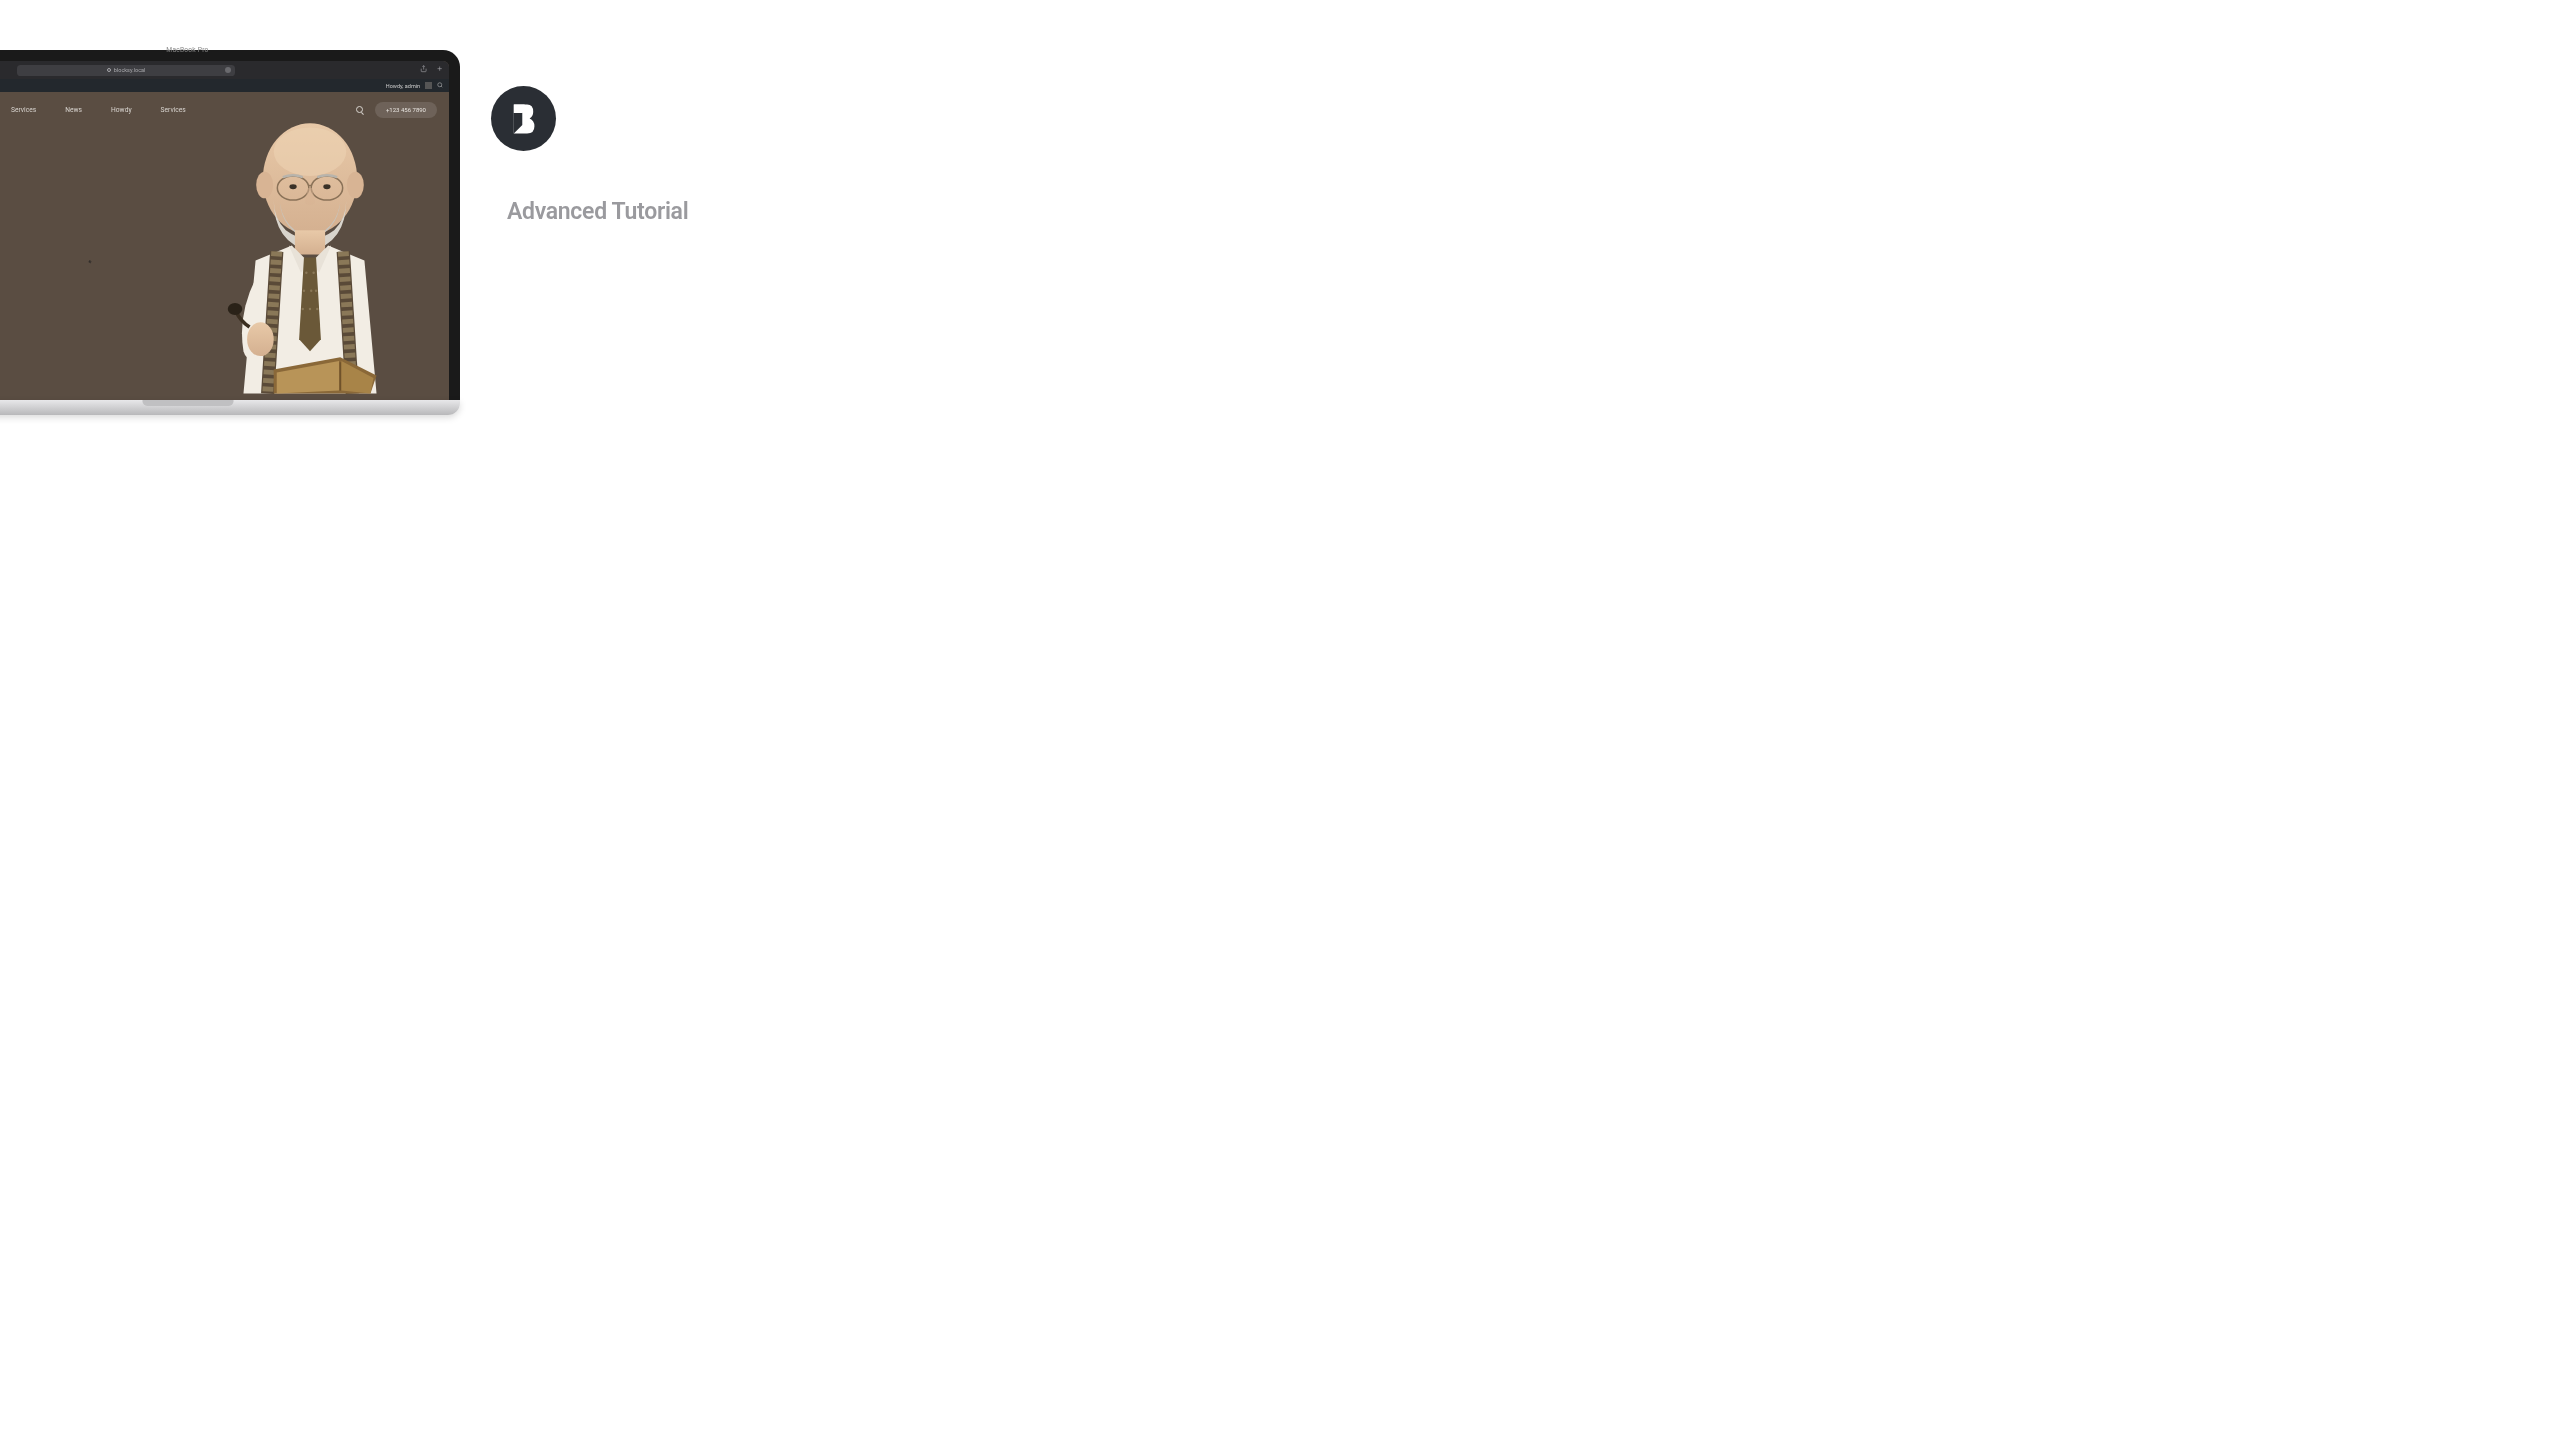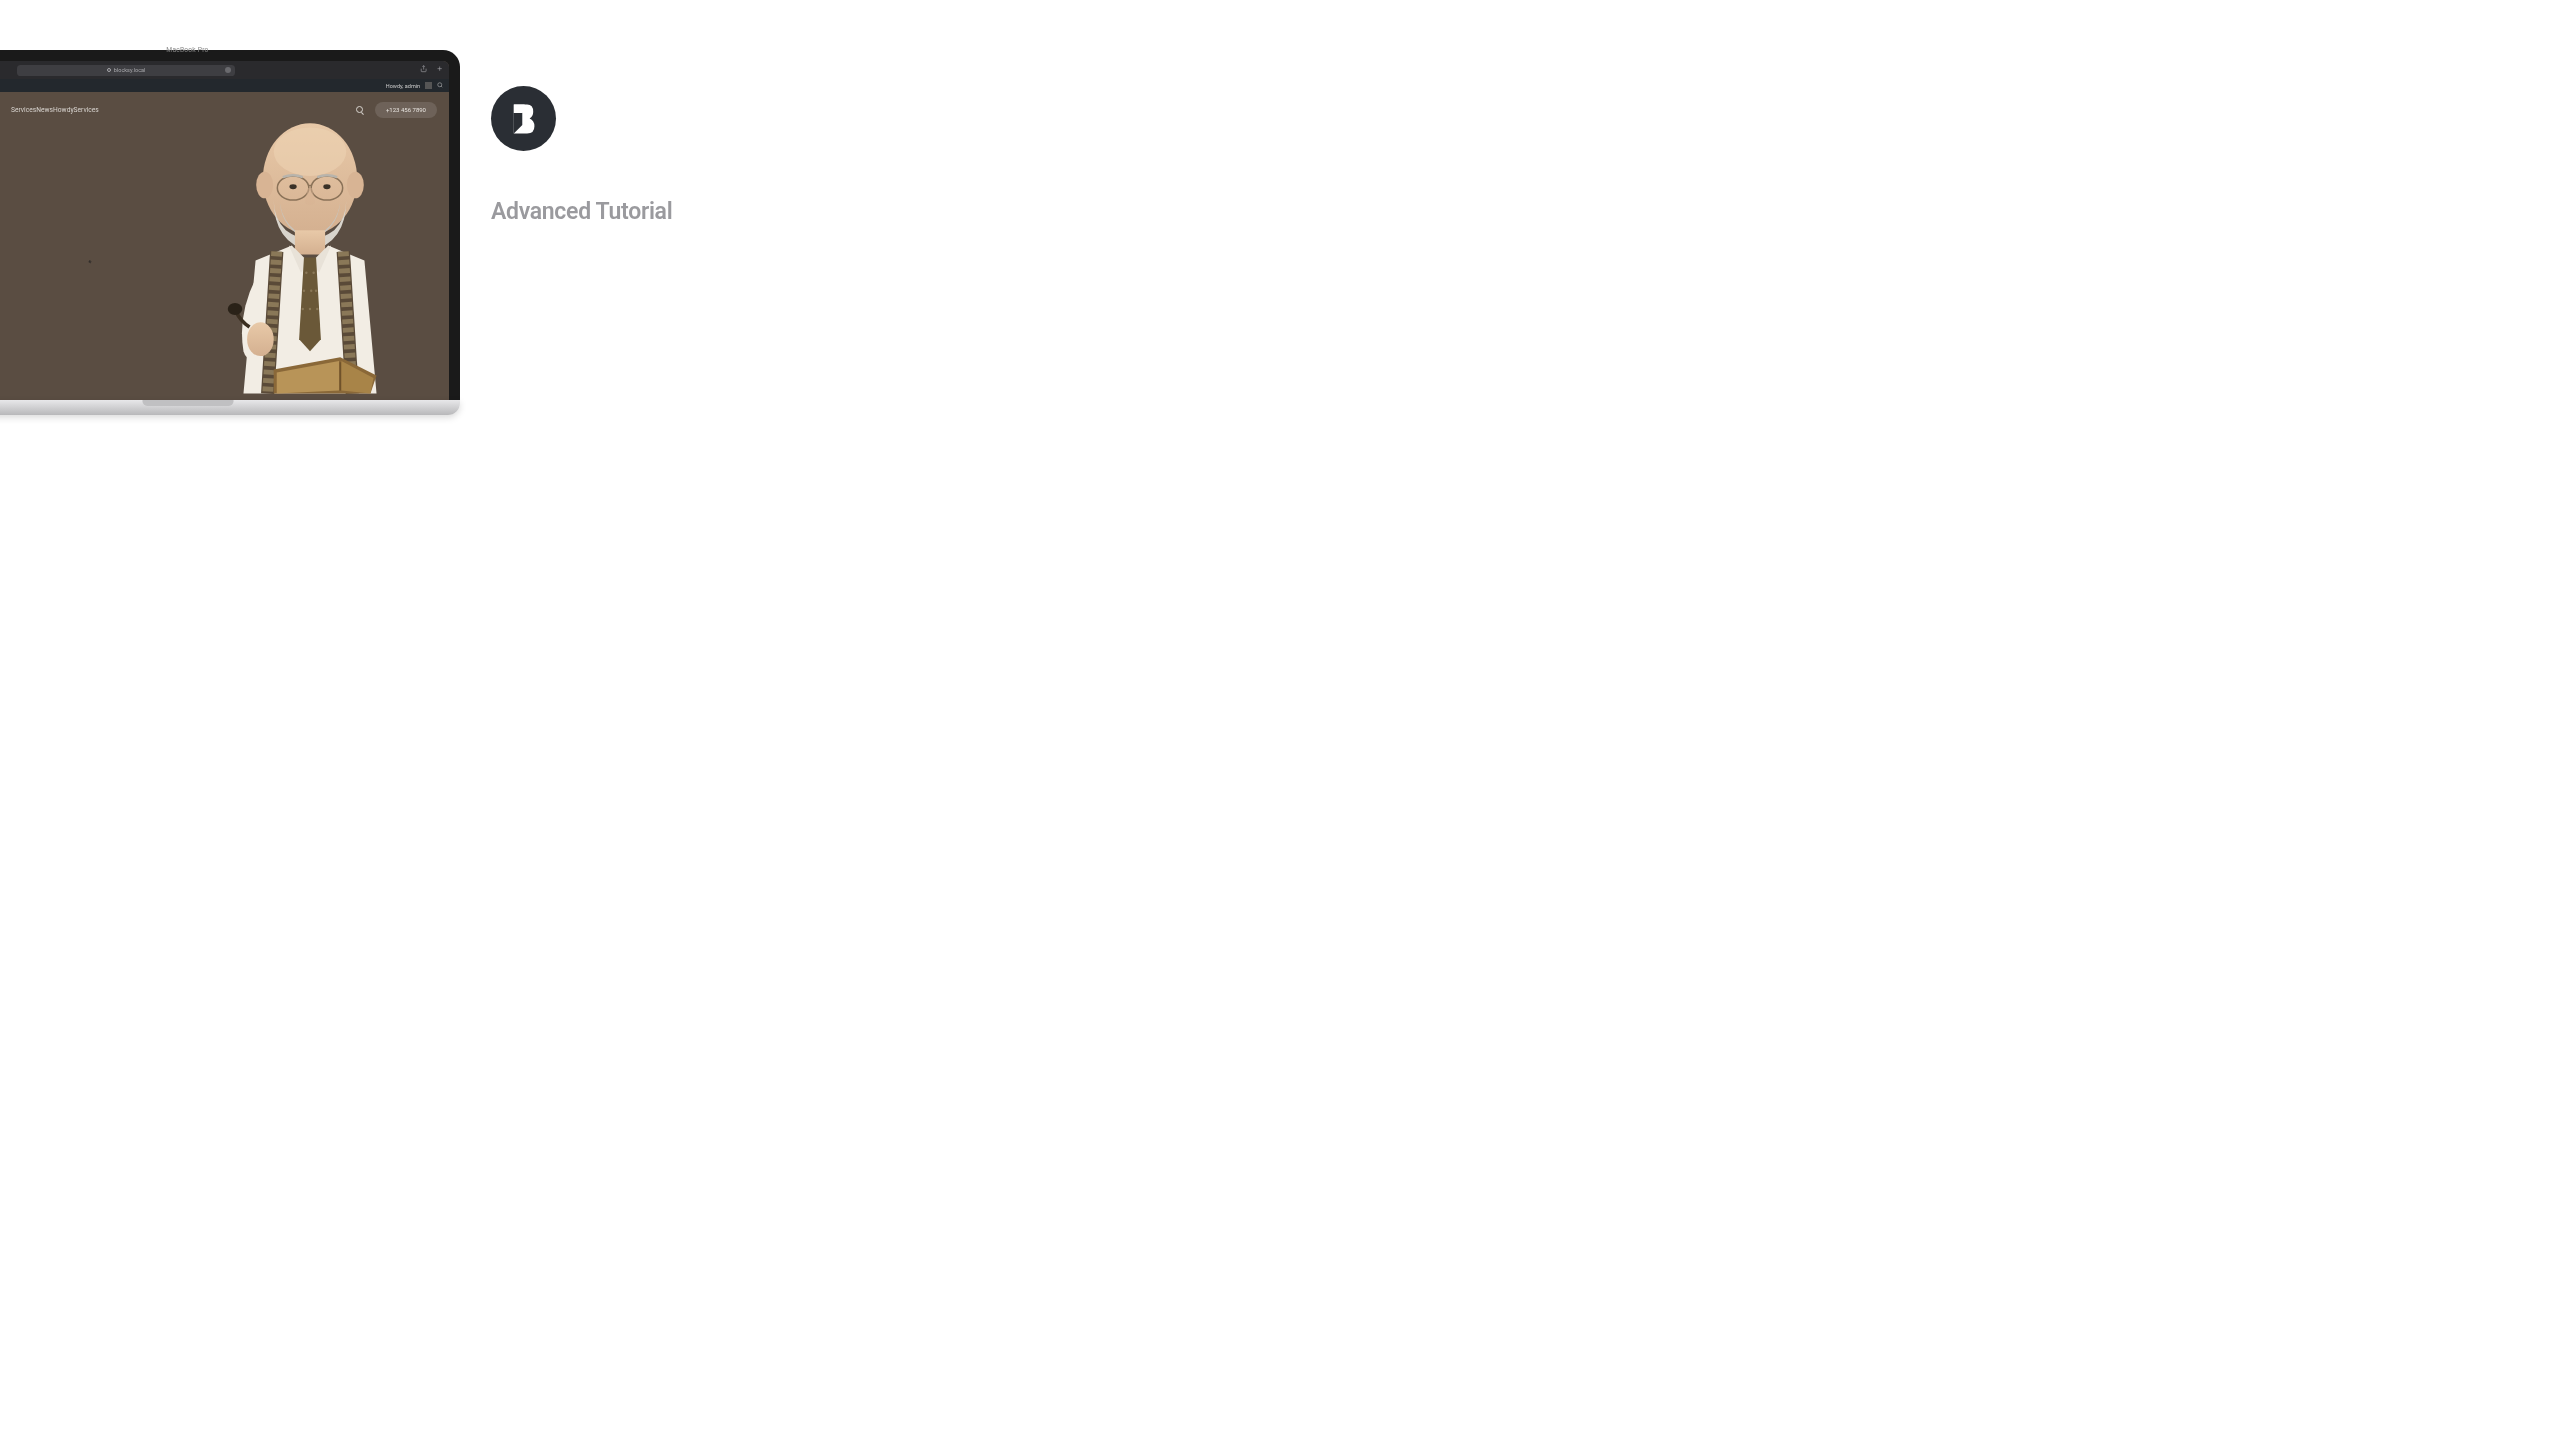--- a/index.html
+++ b/index.html
@@ -137,21 +137,21 @@
 
 .site-header {
   height: 35px;
   display: flex;
   align-items: center;
   padding: 0 12px 0 85px;
   background: rgba(90,77,66,0.0);
 }
 .nav-menu {
   display: flex;
-  gap: 0;
+  gap: 29px;
 }
 .nav-item {
   font-size: 6.7px;
   color: #d8d4cf;
 }
 .header-actions {
   margin-left: auto;
   display: flex;
   align-items: center;
   gap: 12px;
@@ -250,20 +250,21 @@
 .logo-b {
   width: 27px;
   height: 34px;
 }
 .subtitle {
   font-size: 23px;
   font-weight: 600;
   color: #9a9a9e;
   margin-top: 47px;
   letter-spacing: -0.3px;
+  margin-left: 16px;
 }
 .main-title {
   font-size: 28px;
   font-weight: 800;
   color: #0a0a0a;
   margin-top: 29px;
   line-height: 1.55;
   letter-spacing: -0.6px;
 }
 </style>

